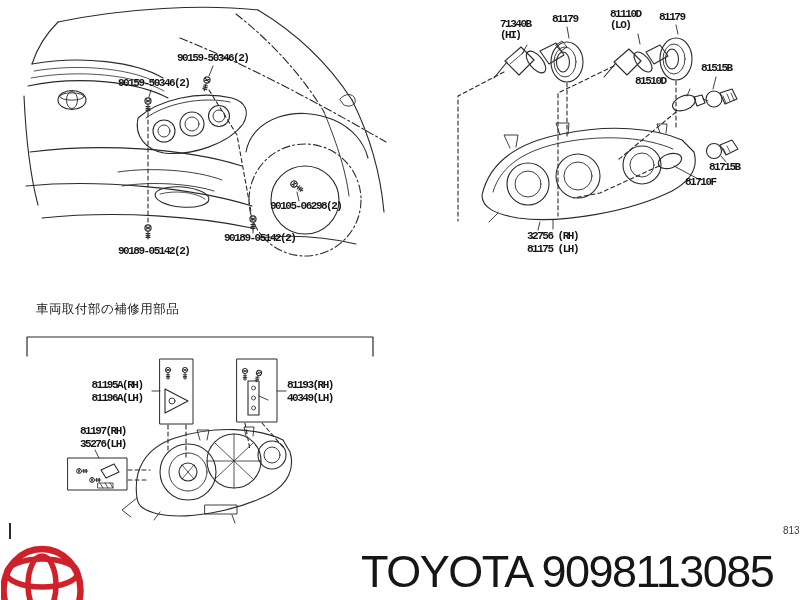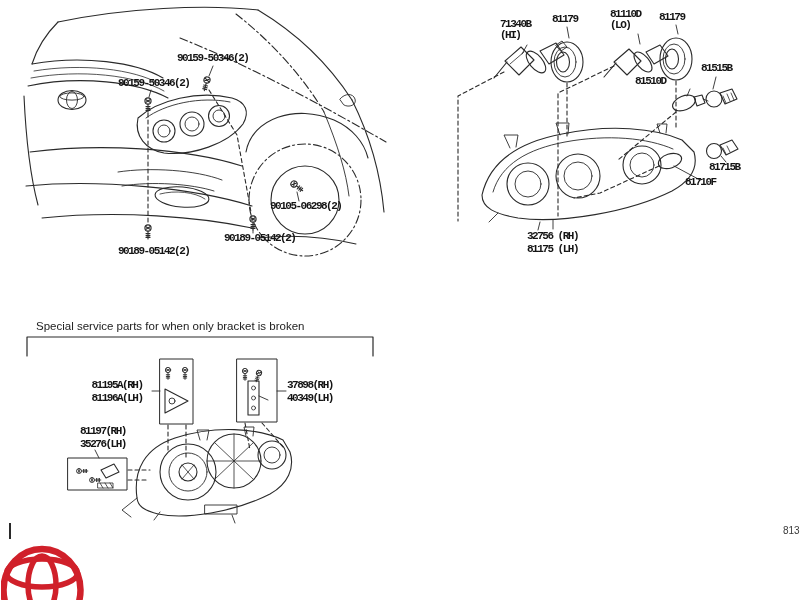--- a/index.html
+++ b/index.html
@@ -235,37 +235,38 @@
 <div class="lbl" style="left:659px;top:12px">81179</div>
 <div class="lbl" style="left:701px;top:63px">81515B</div>
 <div class="lbl" style="left:635px;top:76px">81510D</div>
 <div class="lbl" style="left:709px;top:162px">81715B</div>
 <div class="lbl" style="left:685px;top:177px">81710F</div>
 <div class="lbl lh12" style="left:527px;top:230px">
   <span class="ln">32756 (RH)</span>
   <span class="ln">81175 (LH)</span>
 </div>
 
-<div class="en" style="left:36px;top:320px">Special service parts for when only bracket is broken</div>
+<div class="jp" style="left:36px;top:302px">車両取付部の補修用部品</div>
 
 <div class="lbl right lh12" style="left:84px;top:379px;width:66px">
   <span class="ln">81195A(RH)</span>
   <span class="ln">81196A(LH)</span>
 </div>
 <div class="lbl lh12" style="left:287px;top:379px">
-  <span class="ln">37898(RH)</span>
+  <span class="ln">81193(RH)</span>
   <span class="ln">40349(LH)</span>
 </div>
 <div class="lbl lh12" style="left:80px;top:425px">
   <span class="ln">81197(RH)</span>
   <span class="ln">35276(LH)</span>
 </div>
 
 <div class="tick"></div>
 <div class="pagecode" style="left:751px;top:525px">813565E</div>
+<div class="footer-title" style="left:361px;top:546px">TOYOTA 9098113085</div>
 
 <svg class="art" style="left:1px;top:545px" width="84" height="55" viewBox="0 0 84 55" fill="none">
   <ellipse cx="41" cy="45" rx="38.5" ry="41" stroke="#d0202a" stroke-width="6.5"></ellipse>
   <ellipse cx="41" cy="28" rx="35.5" ry="14" stroke="#d0202a" stroke-width="5.5"></ellipse>
   <ellipse cx="41" cy="40" rx="14" ry="29" stroke="#d0202a" stroke-width="5.5"></ellipse>
 </svg>
 
 </div>
 
 </body></html>

